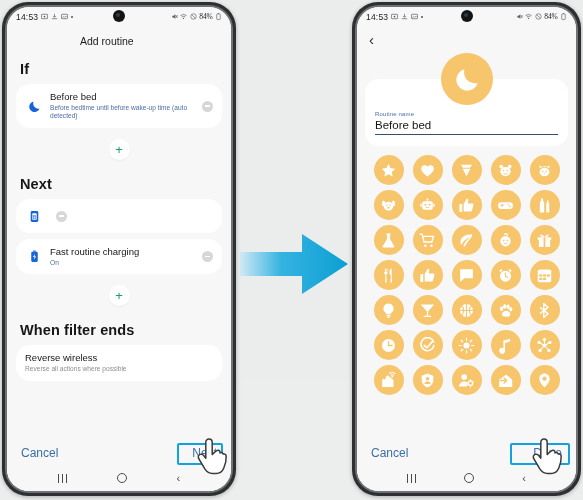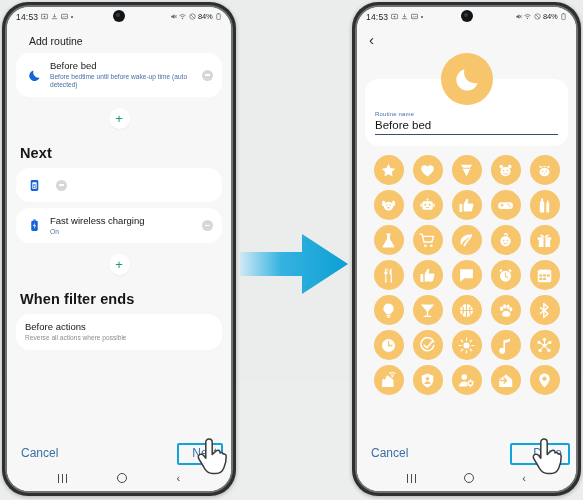--- a/index.html
+++ b/index.html
@@ -40,33 +40,33 @@
   .statusbar {
     height: 19px; flex: 0 0 19px;
     display: flex; align-items: center;
     padding: 0 9px;
     font-size: 8.5px; color: #1b1b1b;
     position: relative;
     background: #f7f7f7;
   }
   .sb-left { display:flex; align-items:center; gap:3px; }
   .sb-time { font-size: 8.5px; letter-spacing:.2px; }
-  .sb-right { margin-left:auto; display:flex; align-items:center; gap:2.5px; font-size:7.5px;}
+  .sb-right { margin-left:auto; display:flex; align-items:center; gap:2.5px; font-size:7.5px;font-family:Liberation Serif, serif;}
   .sb-ico { display:inline-block; width:7px; height:7px; opacity:.85; }
   .sb-dot { width:2px;height:2px;border-radius:50%;background:#555;display:inline-block;}
   .notch {
     position:absolute; left:50%; top:3px; transform:translateX(-50%);
     width:12px; height:12px; border-radius:50%; background:#141414;
   }
   .notch::after{content:"";position:absolute;left:3px;top:3px;width:4px;height:4px;border-radius:50%;background:#2b3c4c;}
   .sb-batt { font-size:7.5px; letter-spacing:-.2px;}
 
   
   .app { flex:1 1 auto; display:flex; flex-direction:column; min-height:0; background:#f7f7f7; }
-  .screen-title { font-size: 10.5px; color:#1d1d1d; padding: 9px 22px 6px; }
+  .screen-title { font-size: 10.5px; color:#1d1d1d; padding: 9px 29px 6px; margin-left: 44px; }
   .back-btn { padding: 6px 12px 2px; font-size: 15px; color:#2a2a2a; line-height:1; }
 
   .scroll { flex:1 1 auto; overflow:hidden; padding: 0 9px; }
 
   .section-head { font-size: 14.5px; font-weight: bold; color:#161616; padding: 8px 4px 7px; letter-spacing:.1px;}
 
   .card {
     background:#ffffff; border-radius: 14px;
     display:flex; align-items:center;
     padding: 7px 9px;
@@ -202,20 +202,21 @@
                 <rect x="6.5" y="0.5" width="3" height="1.6" fill="#444"></rect>
               </svg>
         </div>
       </div>
 
       <div class="app">
         <div class="screen-title">Add routine</div>
 
         <div class="scroll">
 
+          <div class="section-head">If</div>
 
           <div class="card">
             <span class="card-ico">
               <svg viewBox="0 0 24 24" width="15" height="15">
                     <path d="M20 15.5A8.6 8.6 0 0110.5 4a8.5 8.5 0 109.5 11.5z" fill="#1565d8"></path>
                   </svg>
             </span>
             <div class="card-body">
               <div class="card-title">Before bed</div>
               <div class="card-sub">Before bedtime until before wake-up time (auto detected)</div>
@@ -242,35 +243,35 @@
 
           <div class="card">
             <span class="card-ico">
               <svg viewBox="0 0 24 24" width="13" height="13">
                     <rect x="6" y="3" width="12" height="19" rx="2.5" fill="#1565d8"></rect>
                     <rect x="9.5" y="1" width="5" height="2.4" rx="1" fill="#1565d8"></rect>
                     <path d="M13 7l-4 6h3l-1 5 4-6h-3z" fill="#ffffff"></path>
                   </svg>
             </span>
             <div class="card-body">
-              <div class="card-title">Fast wireless charging</div>
+              <div class="card-title">Fast routine charging</div>
               <div class="card-sub">On</div>
             </div>
             <span class="minus"></span>
           </div>
 
           <div class="add-row">
             <div class="add-btn">+</div>
           </div>
 
           <div class="section-head">When filter ends</div>
 
           <div class="card">
             <div class="card-body">
-              <div class="card-title">Before actions</div>
+              <div class="card-title">Reverse wireless</div>
               <div class="card-sub grey">Reverse all actions where possible</div>
             </div>
           </div>
 
         </div>
 
         <div class="footer">
           <span class="link-btn">Cancel</span>
           <span class="link-btn primary">Next</span>
           <span class="hl-box" style="right:8px; top:3px; width:46px; height:22px;"></span>

